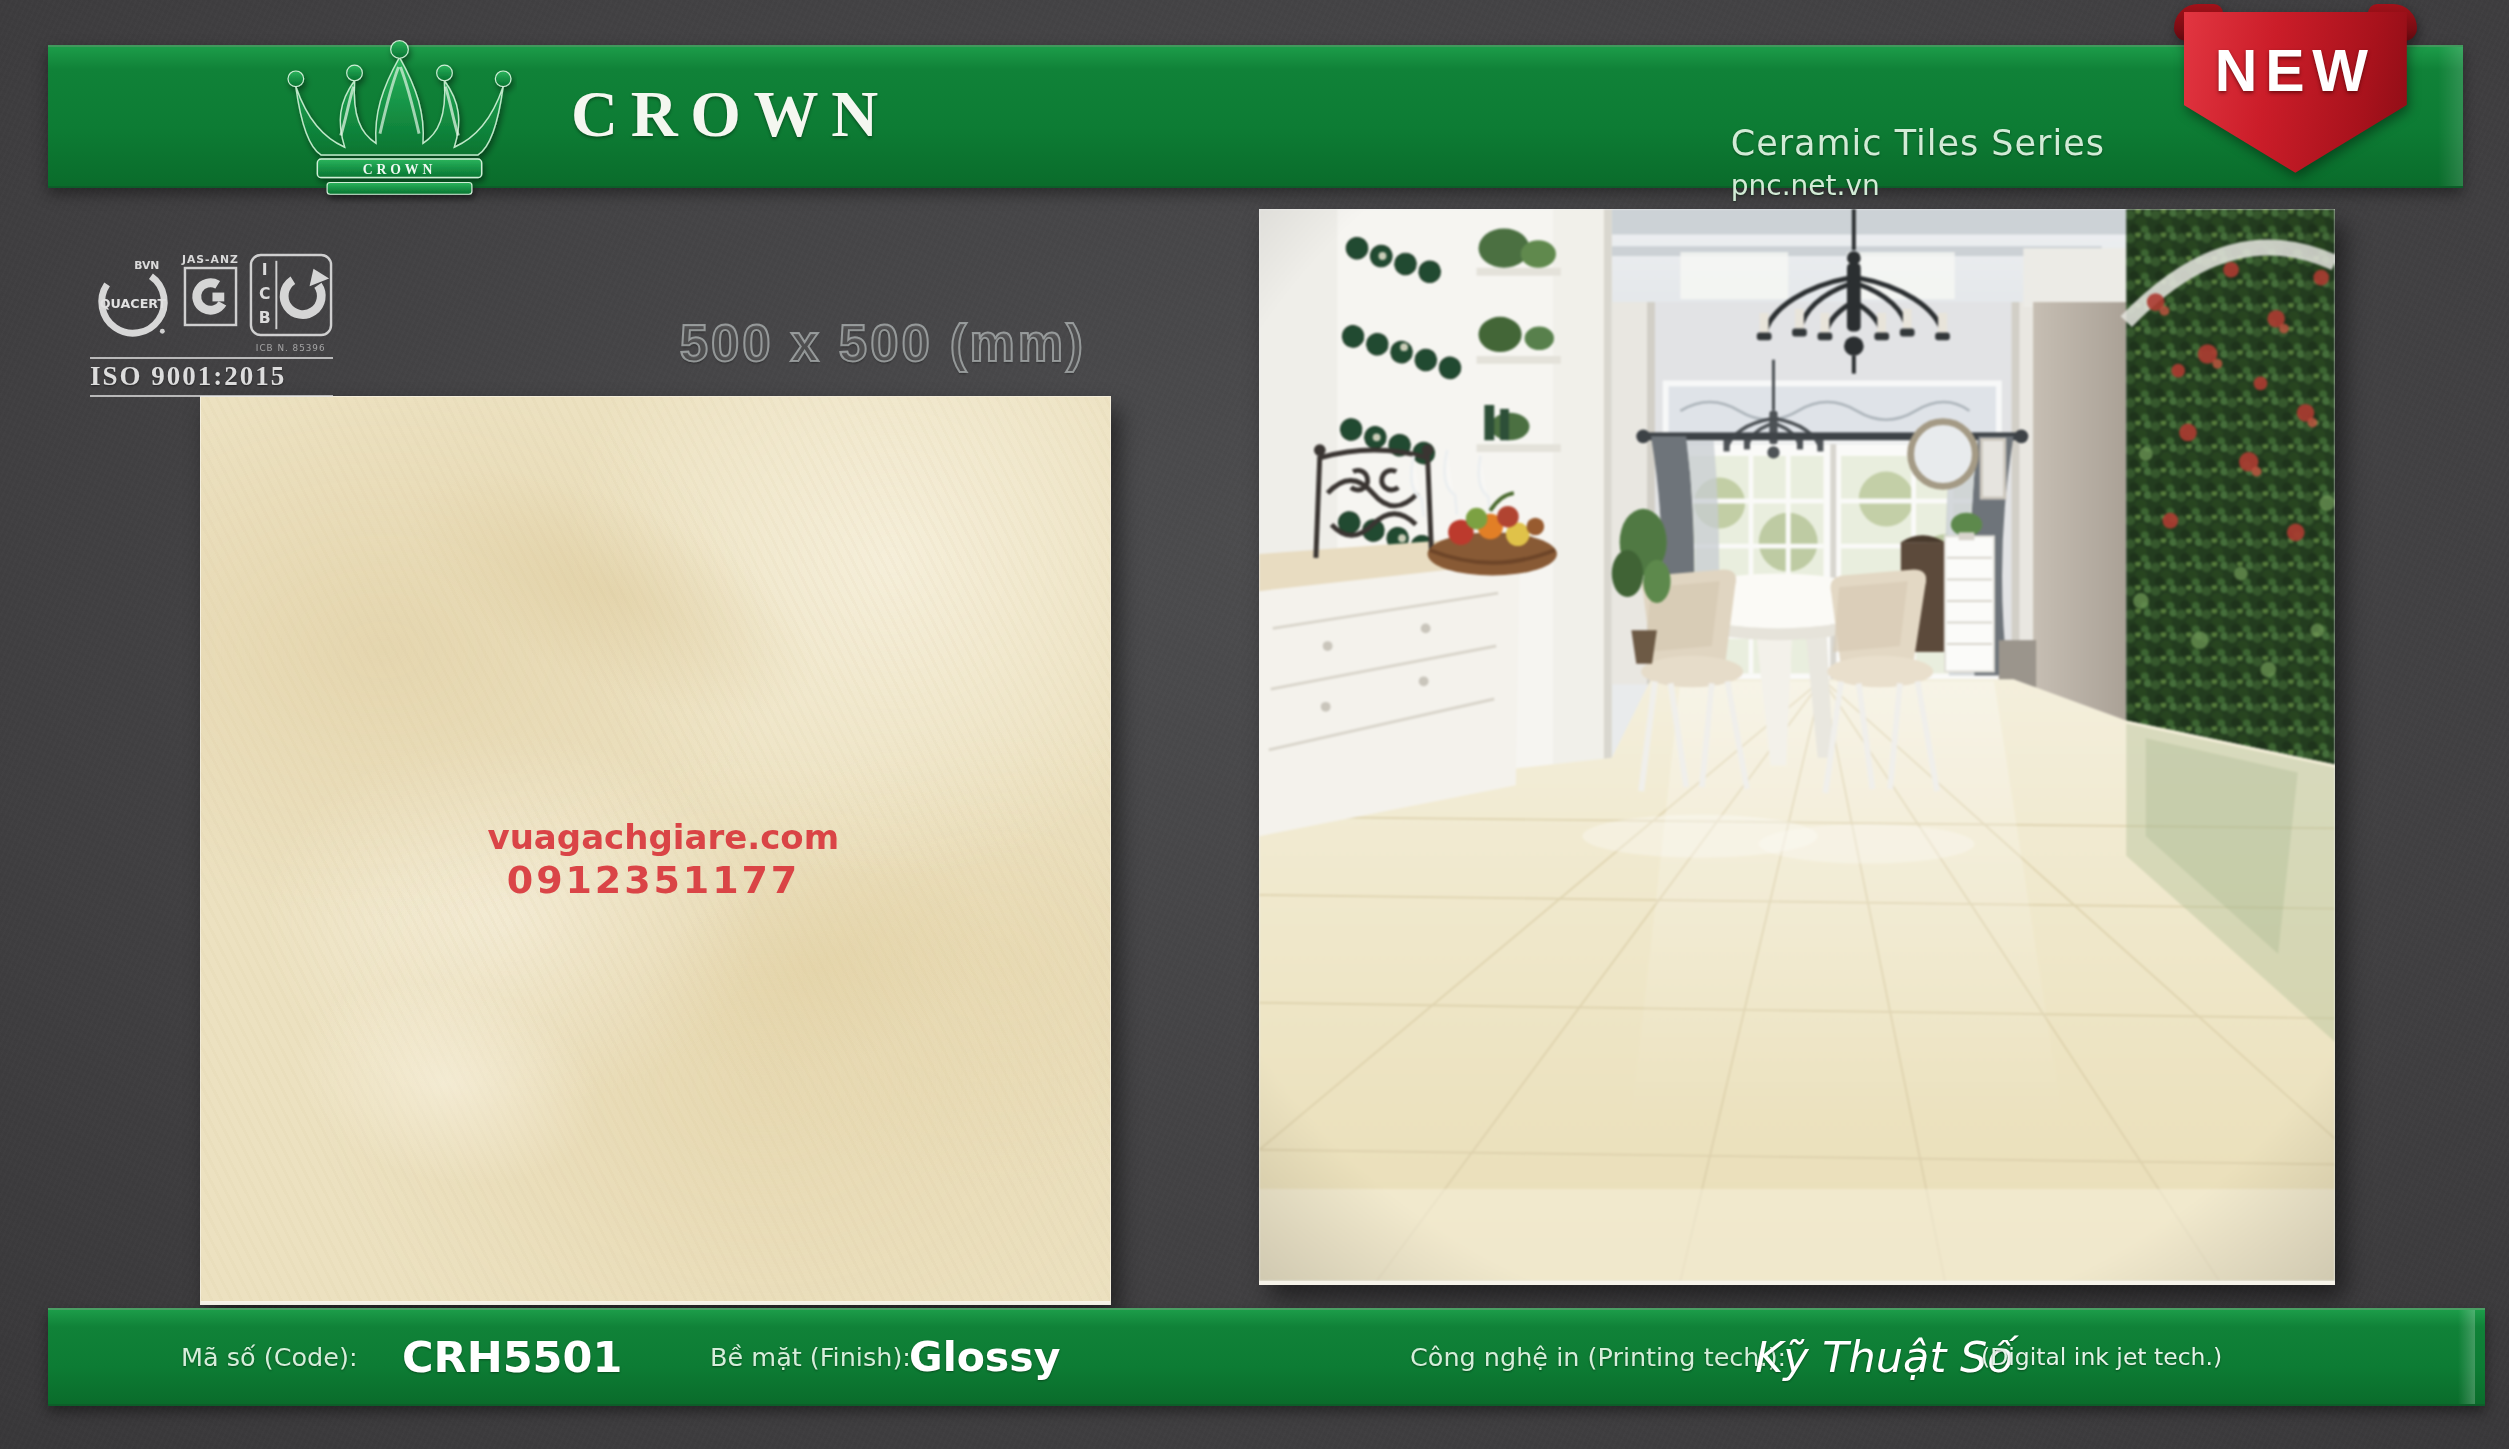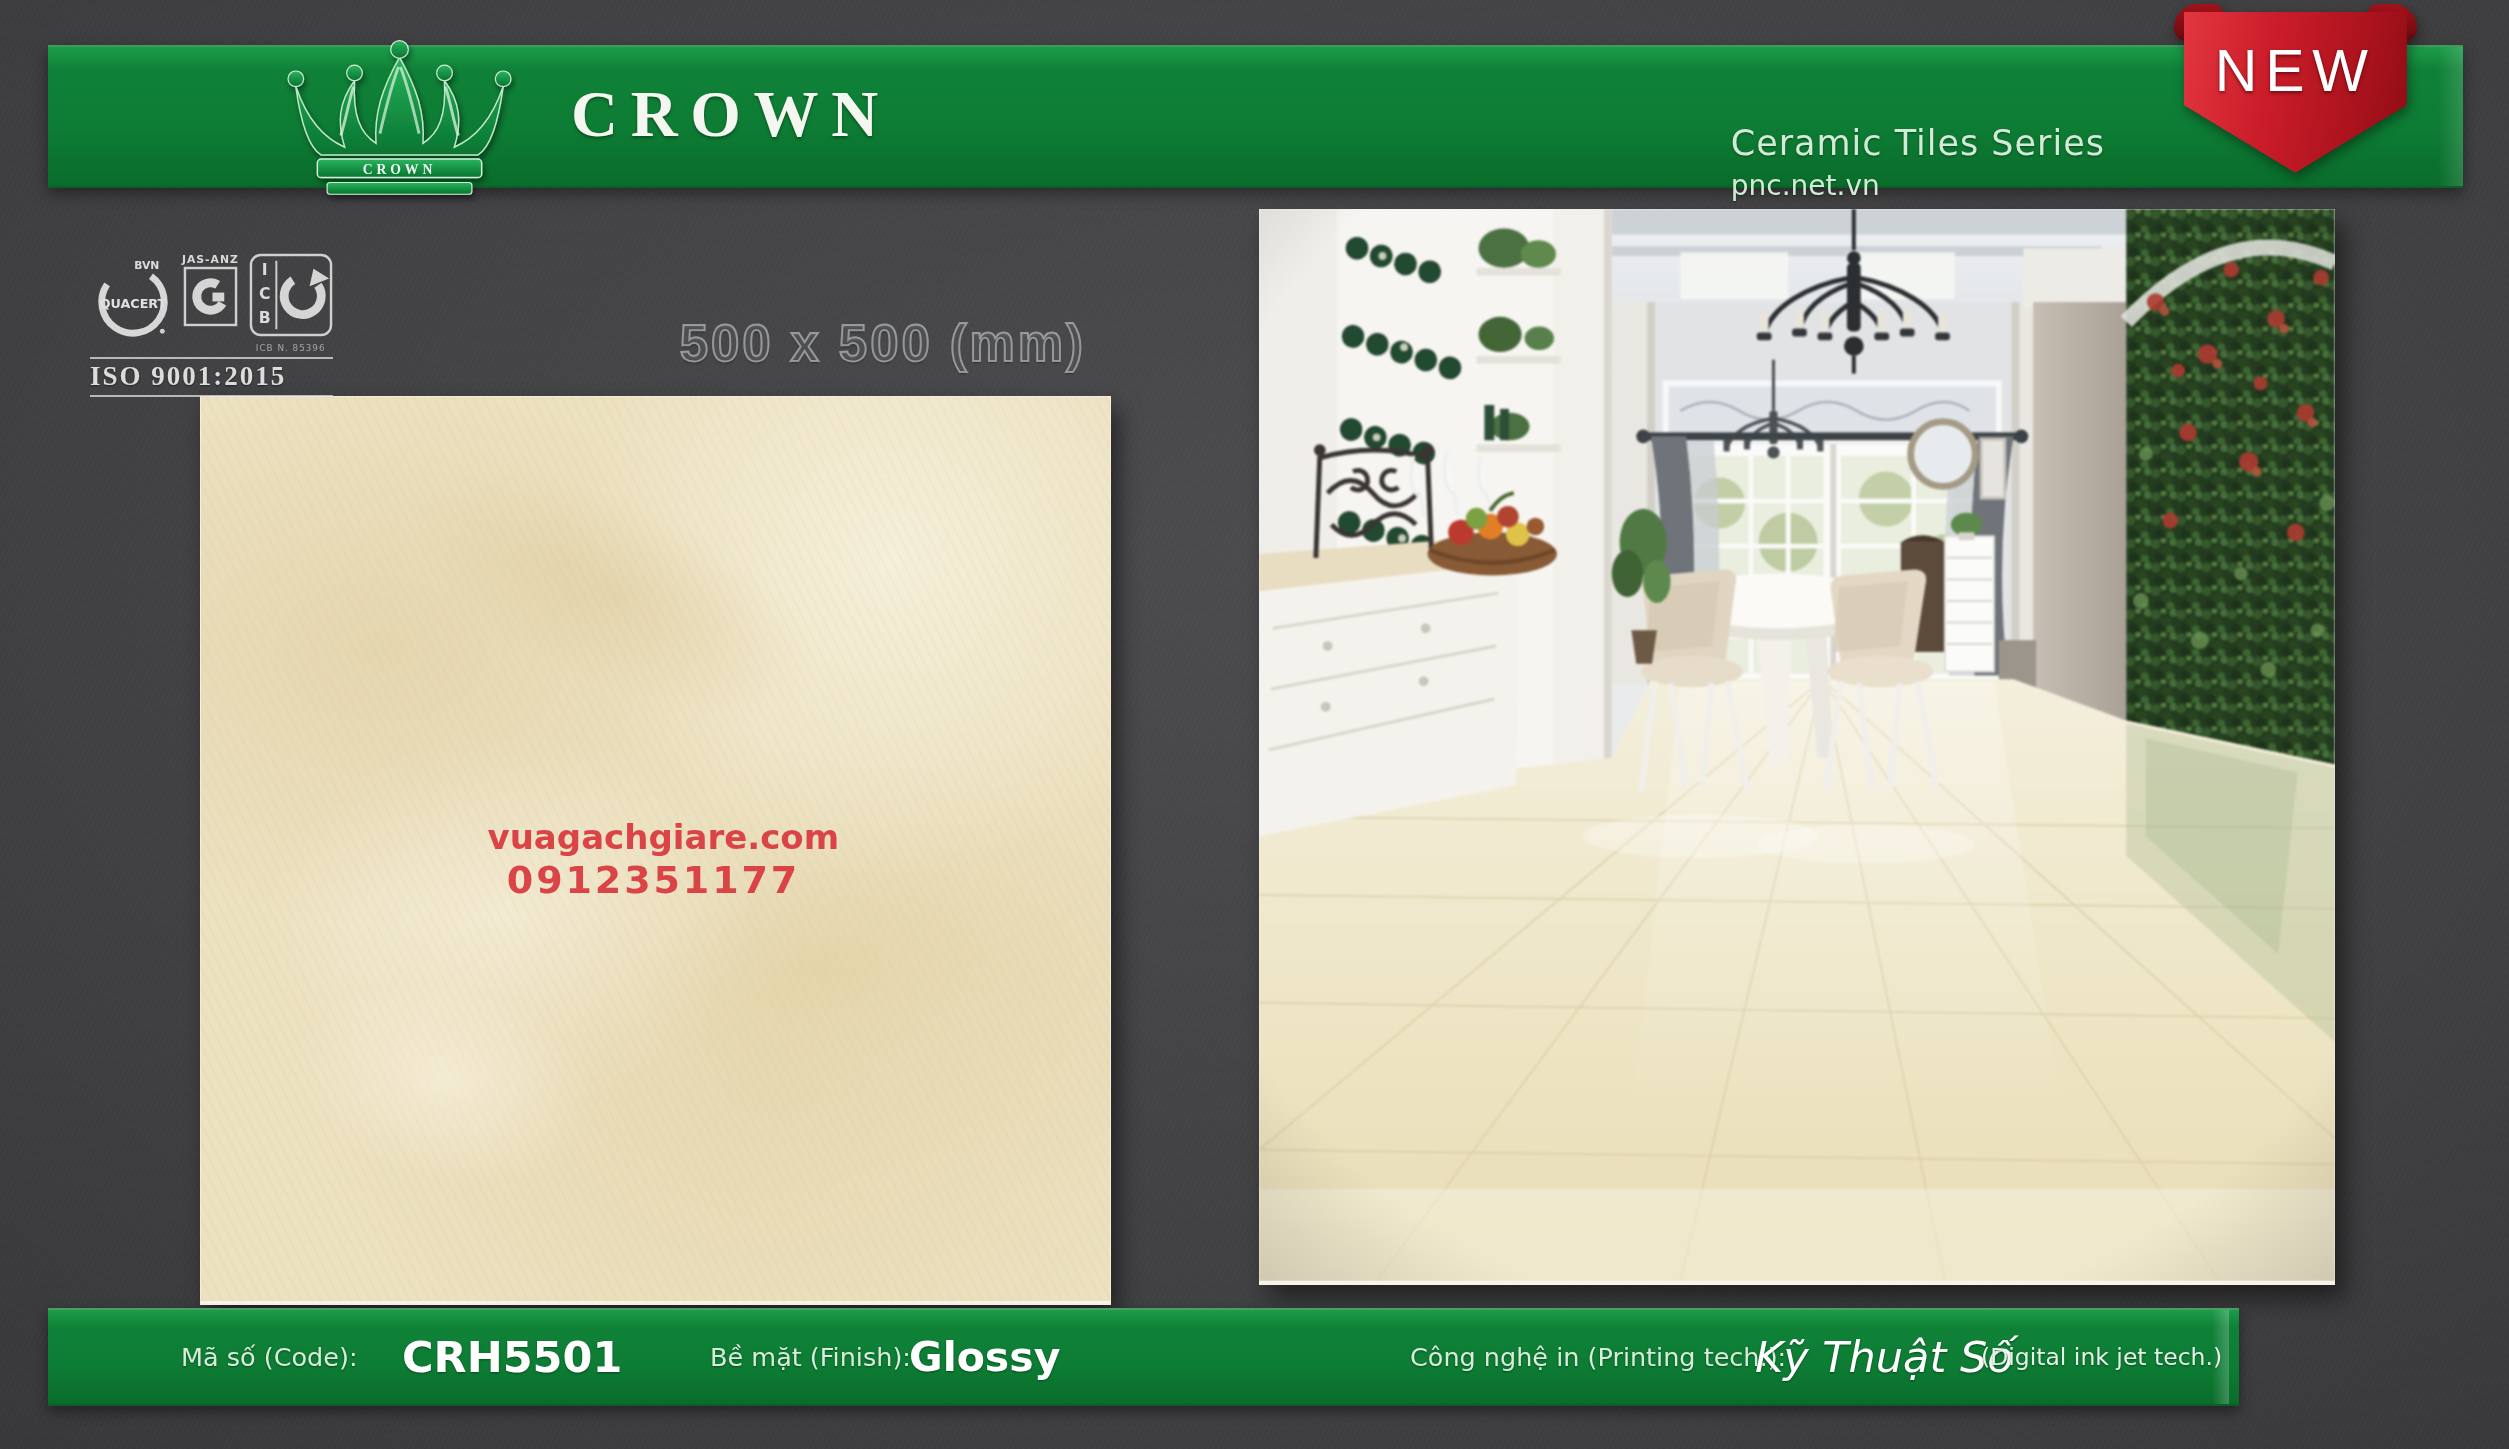--- a/index.html
+++ b/index.html
@@ -37,21 +37,21 @@
   .ribbon .curl{position:absolute;top:0;width:49px;height:37px;background:linear-gradient(180deg,#a31119 0%,#7a0c13 70%,#5e080e 100%);}
   .ribbon .curl.left{left:0;border-radius:25.5px 9.8px 0 13.7px;}
   .ribbon .curl.right{right:0;border-radius:9.8px 25.5px 13.7px 0;}
   .ribbon .body{
     position:absolute;left:9.8px;top:7.8px;width:223px;height:161px;
     background:linear-gradient(100deg,#e23641 0%,#cb1d29 38%,#a8121c 78%,#8d0d16 100%);
     clip-path:polygon(0 0,100% 0,100% 58%,50% 100%,0 58%);
   }
   .ribbon .body span{
     position:absolute;left:0;right:0;top:25.5px;text-align:center;
-    font-family:"Liberation Sans",sans-serif;font-weight:normal;font-size:59px;
+    font-family:"Liberation Sans",sans-serif;font-weight:bold;font-size:59px;
     letter-spacing:7.8px;color:#fff;text-shadow:0 2px 3.9px rgba(60,0,0,.6);
   }
   
   .certs{position:absolute;left:90px;top:253px;width:255px;z-index:3;opacity:.92;}
   .cert-row{display:flex;align-items:flex-start;}
   .jas-wrap{margin-left:5.9px;width:57px;text-align:center;}
   .jas-label{font-size:10.8px;font-weight:bold;color:#e6e6e6;letter-spacing:1px;}
   .icb-wrap{margin-left:9.8px;width:84px;text-align:center;}
   .iso-text{
     margin-top:3.9px;width:243px;font-family:"Liberation Serif",serif;font-weight:bold;
@@ -94,21 +94,21 @@
   .wm-phone{top:461px;font-size:38px;letter-spacing:2.9px;transform:translateX(-2px);}
   
   .room{
     position:absolute;left:1259px;top:209px;width:1076px;height:1072px;overflow:hidden;
     background:#eef0f1;border-bottom:4.9px solid #f6f3e9;
     box-shadow:9.8px 13.7px 23.5px rgba(0,0,0,.5);
   }
   .room svg{display:block;filter:blur(1.1px) saturate(.96);}
   
   .botbar{
-    position:absolute;left:48px;top:1308px;width:2191px;height:94px;
+    position:absolute;left:48px;top:1308px;width:2437px;height:94px;
     background:linear-gradient(180deg,#1c9c49 0%,#108238 18%,#0d7c34 60%,#0a6c2b 100%);
     border-top:2px solid rgba(170,235,185,.4);
     border-bottom:2.9px solid rgba(2,45,16,.55);
     box-shadow:0 5.9px 11.8px rgba(0,0,0,.4);z-index:4;
   }
   .botbar::after{content:"";position:absolute;right:9.8px;top:0;bottom:0;width:17.6px;
     background:linear-gradient(90deg,rgba(255,255,255,0),rgba(255,255,255,.22));}
   .fitem{position:absolute;top:50%;transform:translateY(-50%);white-space:nowrap;
     text-shadow:0 1px 2px rgba(0,30,10,.5);}
   .flabel{color:#d6eeda;font-size:25.5px;}

